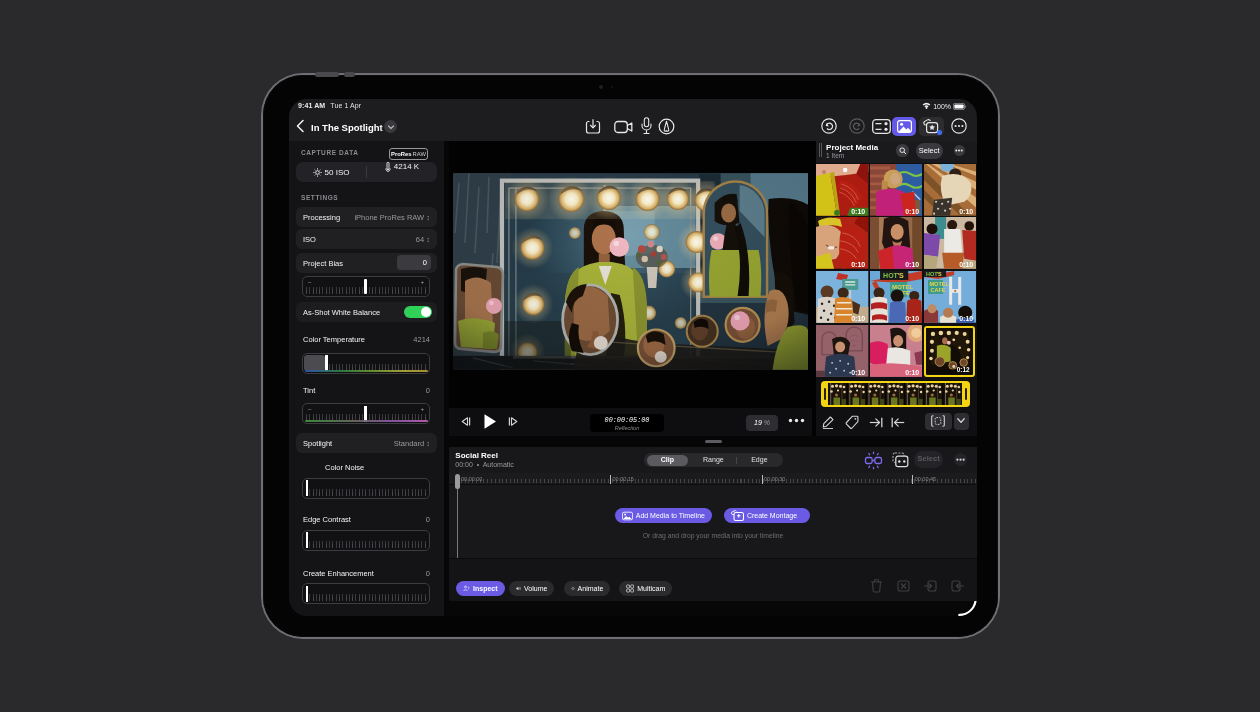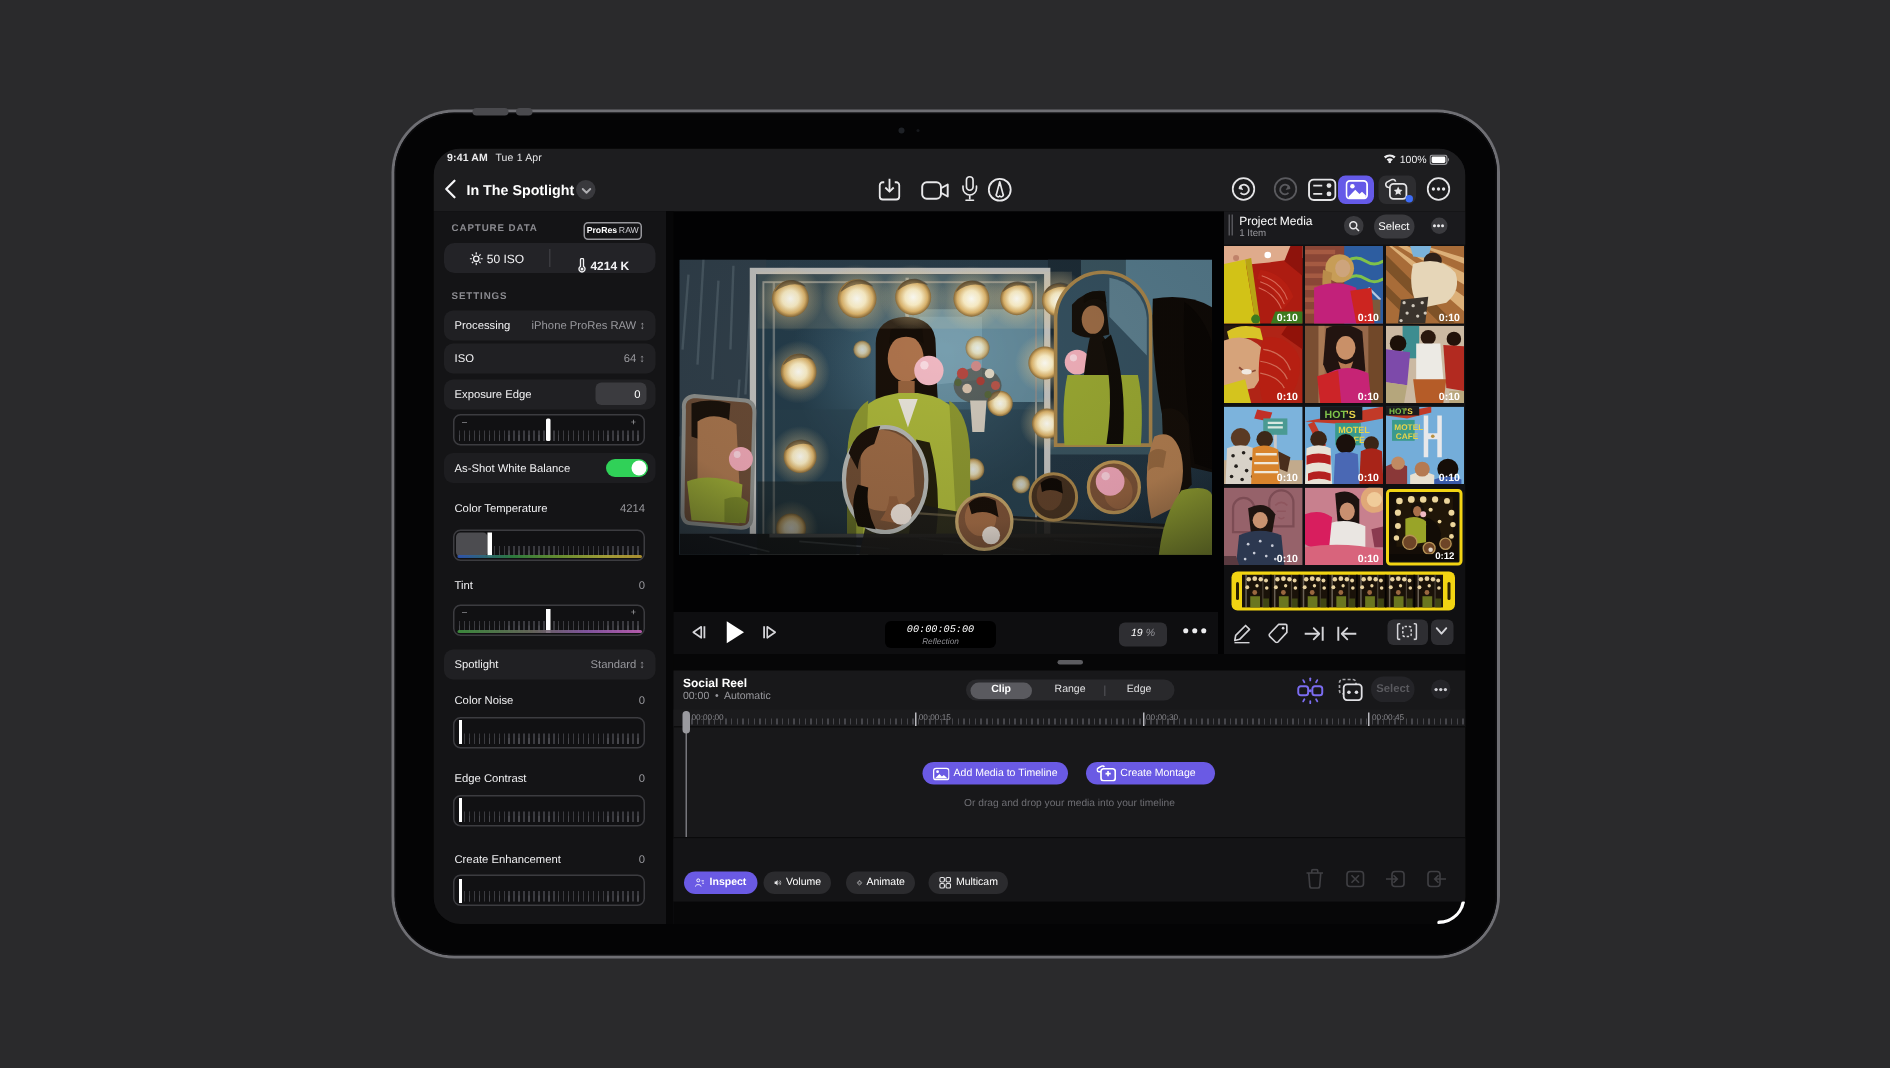--- a/index.html
+++ b/index.html
@@ -156,39 +156,39 @@
                 <line x1="0.2" y1="4.5" x2="1.6" y2="4.5"></line>
                 <line x1="7.4" y1="4.5" x2="8.8" y2="4.5"></line>
                 <line x1="1.6" y1="1.6" x2="2.5" y2="2.5"></line>
                 <line x1="6.5" y1="6.5" x2="7.4" y2="7.4"></line>
                 <line x1="1.6" y1="7.4" x2="2.5" y2="6.5"></line>
                 <line x1="6.5" y1="2.5" x2="7.4" y2="1.6"></line>
               </g>
             </svg>
           <span>50 ISO</span>
           </div>
-        <div style="position:absolute;left:71px;top:0;width:70px;height:20px;display:flex;align-items:flex-end;justify-content:center;gap:3px;color:#f2f2f4;font-size:8px;font-weight:bold;">
+        <div style="position:absolute;left:71px;top:0;width:70px;height:20px;display:flex;align-items:flex-start;justify-content:center;gap:3px;color:#f2f2f4;font-size:8px;">
           <svg width="6" height="10" viewBox="0 0 6 10">
               <path d="M2 1.2 a1 1 0 0 1 2 0 V5.6 a2 2 0 1 1 -2 0 Z" fill="none" stroke="#f2f2f4" stroke-width="0.9"></path>
               <circle cx="3" cy="7.3" r="1" fill="#f2f2f4"></circle>
             </svg>
           <span>4214 K</span>
           </div>
       </div>
       <div class="lp-label" style="top:53px;">SETTINGS</div>
       <div class="lrow" style="top:65.5px;height:20px;text-align:right;">
           <span class="k">Processing</span>
           <span class="v">iPhone ProRes RAW <b style="font-weight:400;">↕</b></span>
         </div>
       <div class="lrow" style="top:87.6px;height:20px;">
           <span class="k">ISO</span>
           <span class="v">64 ↕</span>
         </div>
       <div class="lrow" style="top:111.7px;height:20px;">
-          <span class="k">Exposure Edge</span>
+          <span class="k">Project Bias</span>
         <div class="valbox" style="right:6px;top:2.5px;width:34px;height:15px;line-height:15px;padding-right:4px;box-sizing:border-box;">0</div>
         </div>
       <div class="slider" style="top:134.8px;height:19px;">
         <div class="ticks"></div>
         <div style="position:absolute;left:5px;top:2px;color:#aaaaae;font-size:6px;">–</div>
         <div style="position:absolute;right:5px;top:2px;color:#aaaaae;font-size:6px;">+</div>
         <div style="position:absolute;left:61px;top:2px;width:2.5px;height:15px;background:#fff;border-radius:1px;"></div>
       </div>
       <div class="lrow" style="top:161.2px;height:20px;background:#1d1d20;text-align:center;">
           <span class="k">As-Shot White Balance</span>
@@ -214,21 +214,21 @@
         <div class="ticks"></div>
         <div style="position:absolute;left:5px;top:2px;color:#aaaaae;font-size:6px;">–</div>
         <div style="position:absolute;right:5px;top:2px;color:#aaaaae;font-size:6px;">+</div>
         <div style="position:absolute;left:61px;top:1.5px;width:2.5px;height:16px;background:#fff;"></div>
         <div class="gstrip" style="background:linear-gradient(90deg,#3f9440,#6a6a5e 40%,#8a5aaa 70%,#c260b8);"></div>
       </div>
       <div class="lrow" style="top:292.4px;height:20px;">
           <span class="k">Spotlight</span>
           <span class="v">Standard ↕</span>
         </div>
-      <div class="lrow" style="top:317.9px;height:17px;background:none;">
+      <div class="lrow" style="top:317.9px;height:17px;background:none;margin-left:22px;">
           <span class="k">Color Noise</span>
           <span class="v">0</span>
         </div>
       <div class="slider" style="top:336.9px;height:19px;">
         <div class="ticks"></div>
         <div style="position:absolute;left:2.5px;top:1.5px;width:2.5px;height:16px;background:#fff;"></div>
       </div>
       <div class="lrow" style="top:369.8px;height:17px;background:none;">
           <span class="k">Edge Contrast</span>
           <span class="v">0</span>
@@ -467,21 +467,21 @@
           <circle cx="2.5" cy="2.5" r="1.7" fill="#ececee"></circle>
           <circle cx="8.5" cy="2.5" r="1.7" fill="#ececee"></circle>
           <circle cx="14.5" cy="2.5" r="1.7" fill="#ececee"></circle>
         </svg>
     </div>
     <div class="abs" style="left:416px;top:340.5px;width:17px;height:3.5px;border-radius:2px;background:#5c5c60;"></div>
     <div id="rpanel">
       <div id="rphead"></div>
       <div class="abs" style="left:2.9px;top:2.2px;width:1px;height:14px;background:#55555a;"></div>
       <div class="abs" style="left:5.2px;top:2.2px;width:1px;height:14px;background:#55555a;"></div>
-      <div class="abs" style="left:10.1px;top:1.9px;font-size:8px;font-weight:400;color:#fff;">Project Media</div>
+      <div class="abs" style="left:10.1px;top:1.9px;font-size:8px;font-weight:700;color:#fff;">Project Media</div>
       <div class="abs" style="left:10.1px;top:11.3px;font-size:6.5px;color:#98989d;">1 Item</div>
       <div class="abs" style="left:80px;top:3.4px;width:12.6px;height:12.6px;border-radius:50%;background:#3a3a3e;">
         <svg style="position:absolute;left:2.6px;top:2.6px;" width="8" height="8" viewBox="0 0 8 8">
             <circle cx="3.2" cy="3.2" r="2.3" fill="none" stroke="#e8e8ea" stroke-width="1"></circle>
             <line x1="5" y1="5" x2="7" y2="7" stroke="#e8e8ea" stroke-width="1"></line>
           </svg>
         </div>
       <div class="abs" style="left:99.8px;top:1.6px;width:26.8px;height:16.3px;background:#3a3a3e;border-radius:8.2px;color:#fff;font-size:7.5px;text-align:center;line-height:16.3px;">Select</div>
       <div class="abs" style="left:137.7px;top:4.2px;width:11.2px;height:11.2px;border-radius:50%;background:#3a3a3e;">
         <svg style="position:absolute;left:1.6px;top:3.9px;" width="8" height="3" viewBox="0 0 8 3">

